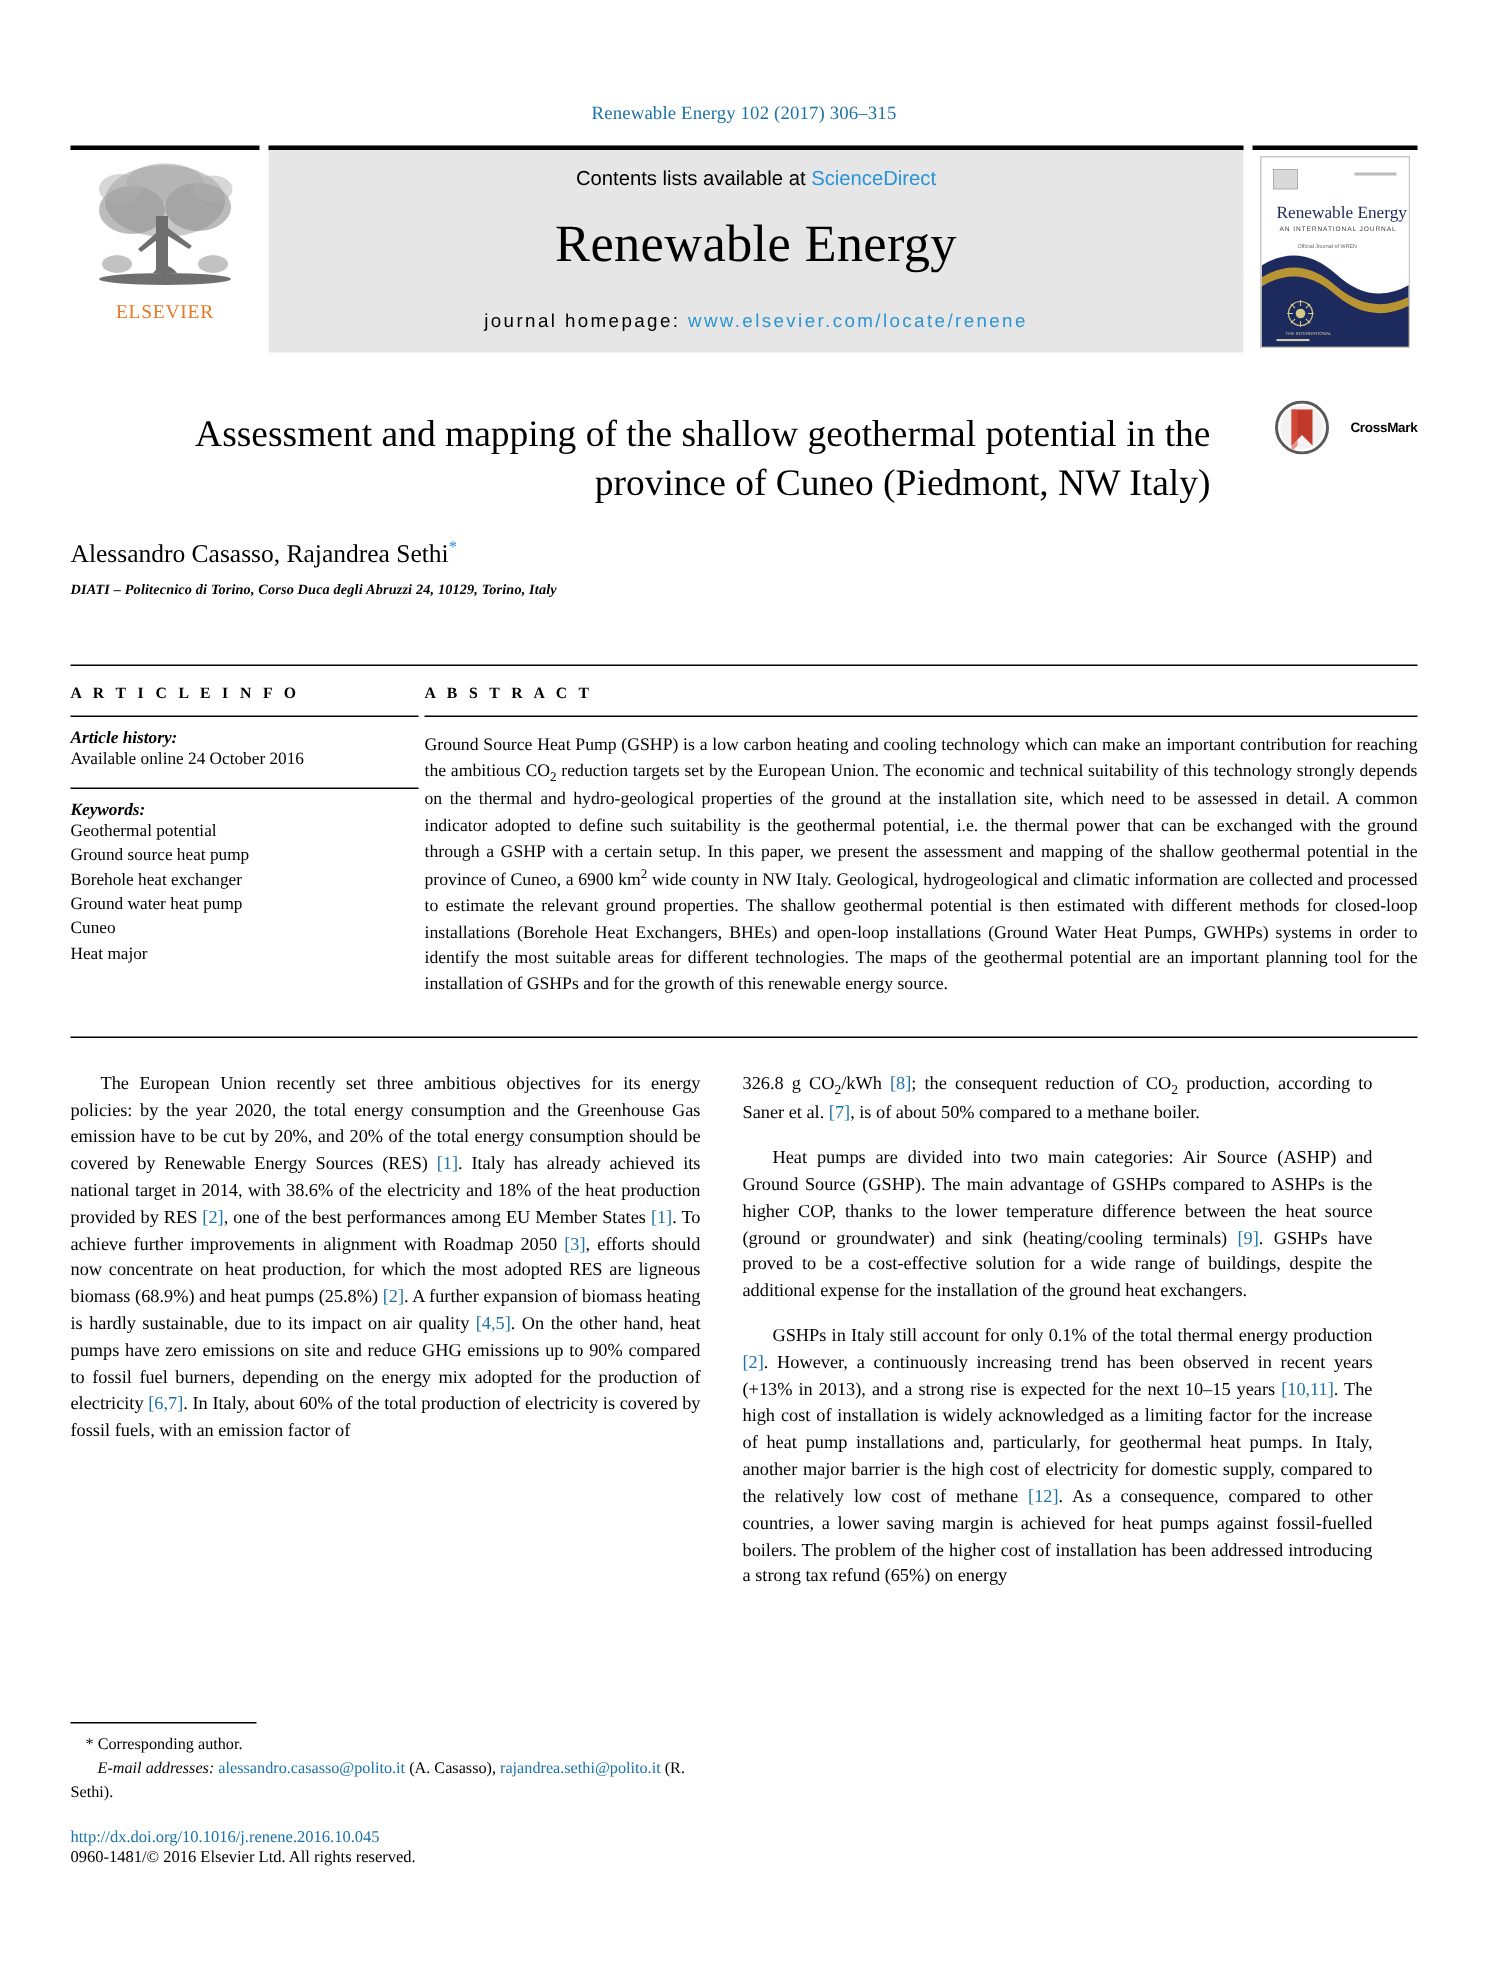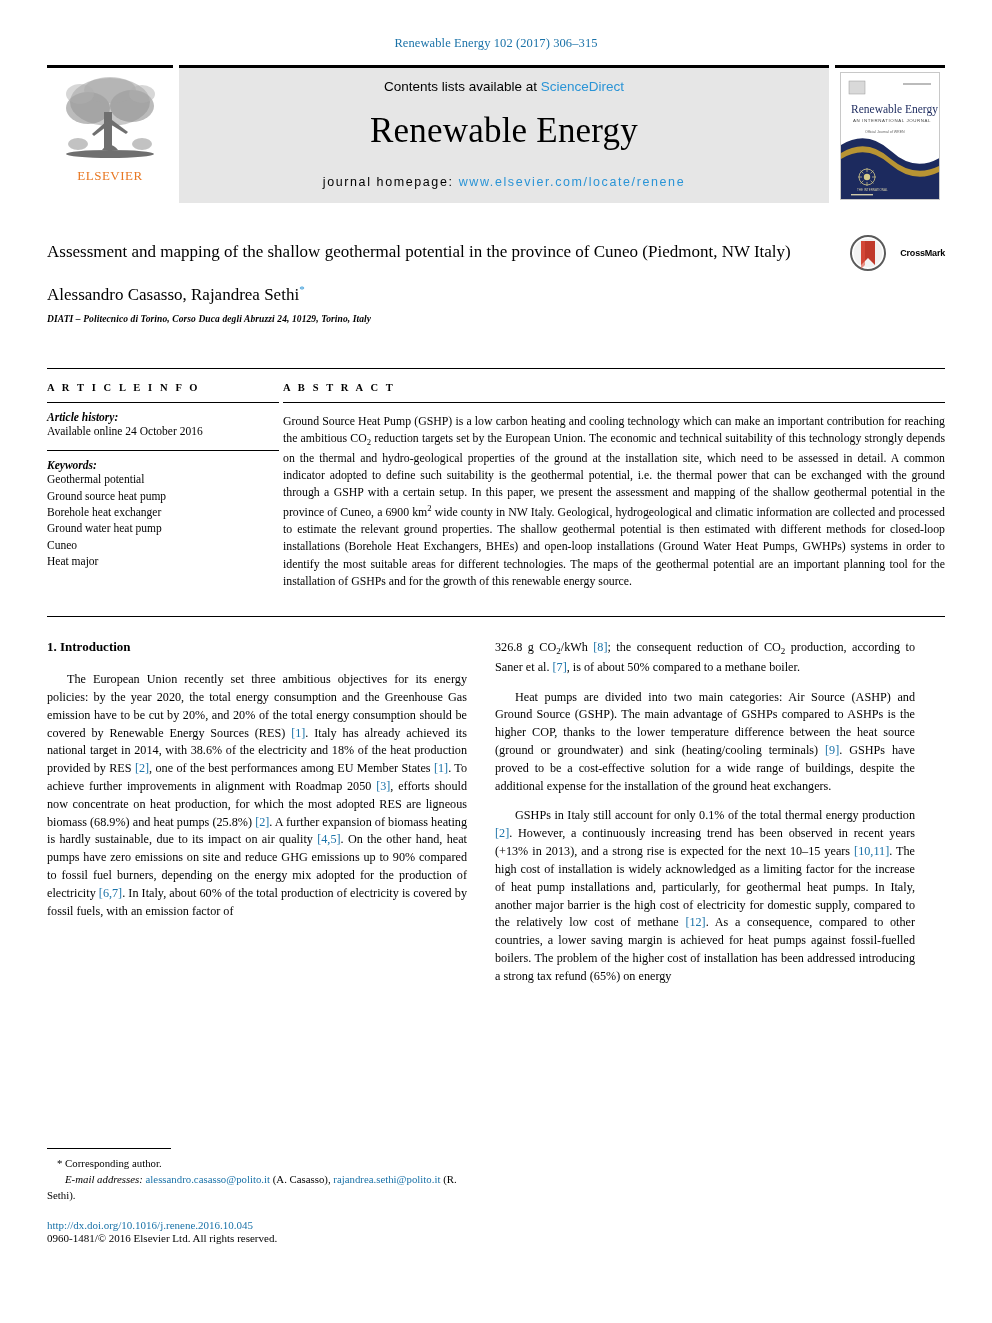--- a/index.html
+++ b/index.html
@@ -13,21 +13,21 @@
     position: relative;
     overflow: hidden;
   }
   .page { width: 992px; height: 1323px; position: relative; padding: 0; }
 
   
   .running-head {
     text-align: center;
     color: #1a72a8;
     font-size: 12.5px;
-    padding-top: 36px;
+    padding-top: 68px;
     letter-spacing: .1px;
   }
 
   
   .masthead {
     margin: 14px 47px 0 47px;
     display: flex;
     align-items: stretch;
     height: 138px;
   }
@@ -87,26 +87,27 @@
     border: 1px solid #c8c8c8;
     background: #fdfdfd;
     position: relative;
     overflow: hidden;
     margin: 0 auto;
   }
 
   
   .title-block { margin: 38px 47px 0 47px; position: relative; }
   .paper-title {
-    font-size: 17px;
+    font-size: 25px;
     line-height: 1.32;
     font-weight: normal;
     margin: 0;
     width: 760px;
     font-family: "Liberation Serif", serif;
+    text-align: right;
   }
   .authors {
     font-size: 17px;
     margin-top: 20px;
     font-family: "Liberation Serif", serif;
   }
   .authors .star { color: #2a94d6; font-size: 11px; vertical-align: super; }
   .affiliation {
     font-size: 9.5px;
     font-style: italic;
@@ -308,21 +309,20 @@
         <span>Ground Source Heat Pump (GSHP) is a low carbon heating and cooling technology which can make an important contribution for reaching the ambitious CO</span><sub>2</sub><span> reduction targets set by the European Union. The economic and technical suitability of this technology strongly depends on the thermal and hydro-geological properties of the ground at the installation site, which need to be assessed in detail. A common indicator adopted to define such suitability is the geothermal potential, i.e. the thermal power that can be exchanged with the ground through a GSHP with a certain setup. In this paper, we present the assessment and mapping of the shallow geothermal potential in the province of Cuneo, a 6900 km</span><sup>2</sup><span> wide county in NW Italy. Geological, hydrogeological and climatic information are collected and processed to estimate the relevant ground properties. The shallow geothermal potential is then estimated with different methods for closed-loop installations (Borehole Heat Exchangers, BHEs) and open-loop installations (Ground Water Heat Pumps, GWHPs) systems in order to identify the most suitable areas for different technologies. The maps of the geothermal potential are an important planning tool for the installation of GSHPs and for the growth of this renewable energy source.</span>
       </div>
     </div>
   </div>
 
   <div style="margin:26px 47px 0 47px;border-top:1px solid #000;"></div>
 
   <div class="body-cols">
 
     <div class="bcol">
-      <div class="sec-title">1. Introduction</div>
       <p class="para"><span>The European Union recently set three ambitious objectives for its energy policies: by the year 2020, the total energy consumption and the Greenhouse Gas emission have to be cut by 20%, and 20% of the total energy consumption should be covered by Renewable Energy Sources (RES) </span><span class="cit">[1]</span><span>. Italy has already achieved its national target in 2014, with 38.6% of the electricity and 18% of the heat production provided by RES </span><span class="cit">[2]</span><span>, one of the best performances among EU Member States </span><span class="cit">[1]</span><span>. To achieve further improvements in alignment with Roadmap 2050 </span><span class="cit">[3]</span><span>, efforts should now concentrate on heat production, for which the most adopted RES are ligneous biomass (68.9%) and heat pumps (25.8%) </span><span class="cit">[2]</span><span>. A further expansion of biomass heating is hardly sustainable, due to its impact on air quality </span><span class="cit">[4,5]</span><span>. On the other hand, heat pumps have zero emissions on site and reduce GHG emissions up to 90% compared to fossil fuel burners, depending on the energy mix adopted for the production of electricity </span><span class="cit">[6,7]</span><span>. In Italy, about 60% of the total production of electricity is covered by fossil fuels, with an emission factor of</span></p>
     </div>
 
     <div class="bcol">
       <p class="para" style="text-indent:0"><span>326.8 g CO</span><sub>2</sub><span>/kWh </span><span class="cit">[8]</span><span>; the consequent reduction of CO</span><sub>2</sub><span> production, according to Saner et al. </span><span class="cit">[7]</span><span>, is of about 50% compared to a methane boiler.</span></p>
       <p class="para"><span>Heat pumps are divided into two main categories: Air Source (ASHP) and Ground Source (GSHP). The main advantage of GSHPs compared to ASHPs is the higher COP, thanks to the lower temperature difference between the heat source (ground or groundwater) and sink (heating/cooling terminals) </span><span class="cit">[9]</span><span>. GSHPs have proved to be a cost-effective solution for a wide range of buildings, despite the additional expense for the installation of the ground heat exchangers.</span></p>
       <p class="para"><span>GSHPs in Italy still account for only 0.1% of the total thermal energy production </span><span class="cit">[2]</span><span>. However, a continuously increasing trend has been observed in recent years (+13% in 2013), and a strong rise is expected for the next 10–15 years </span><span class="cit">[10,11]</span><span>. The high cost of installation is widely acknowledged as a limiting factor for the increase of heat pump installations and, particularly, for geothermal heat pumps. In Italy, another major barrier is the high cost of electricity for domestic supply, compared to the relatively low cost of methane </span><span class="cit">[12]</span><span>. As a consequence, compared to other countries, a lower saving margin is achieved for heat pumps against fossil-fuelled boilers. The problem of the higher cost of installation has been addressed introducing a strong tax refund (65%) on energy</span></p>
     </div>
   </div>
 

